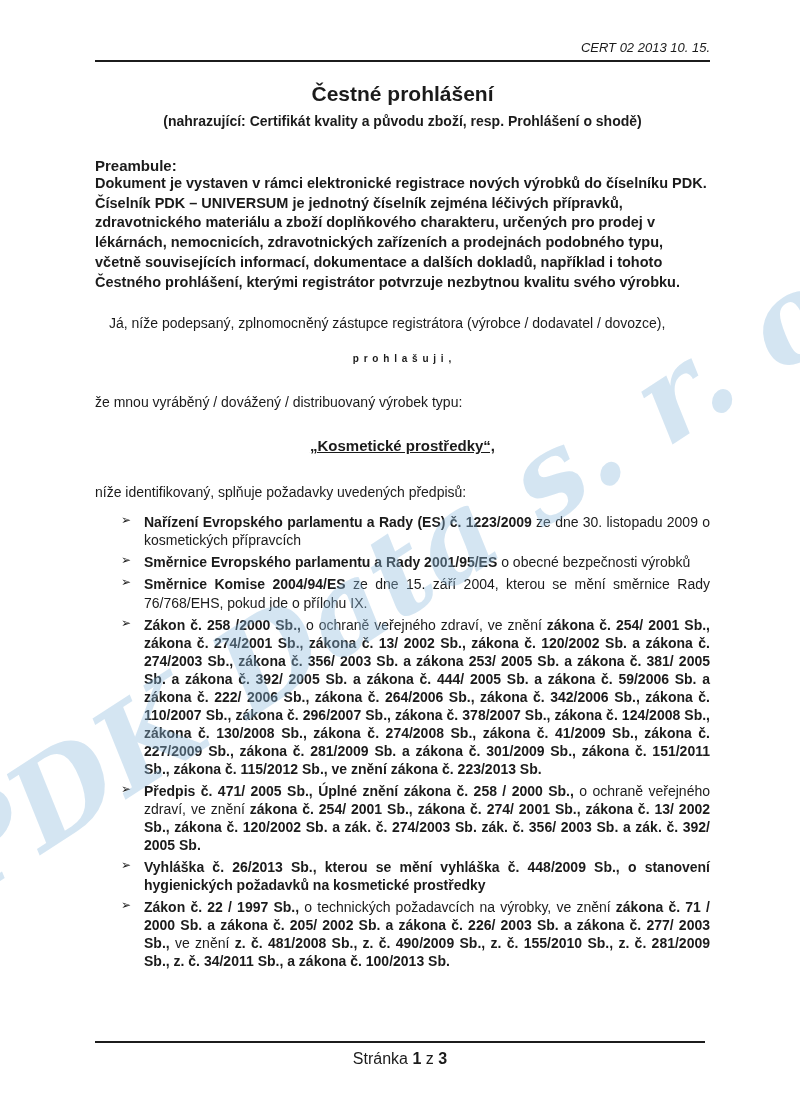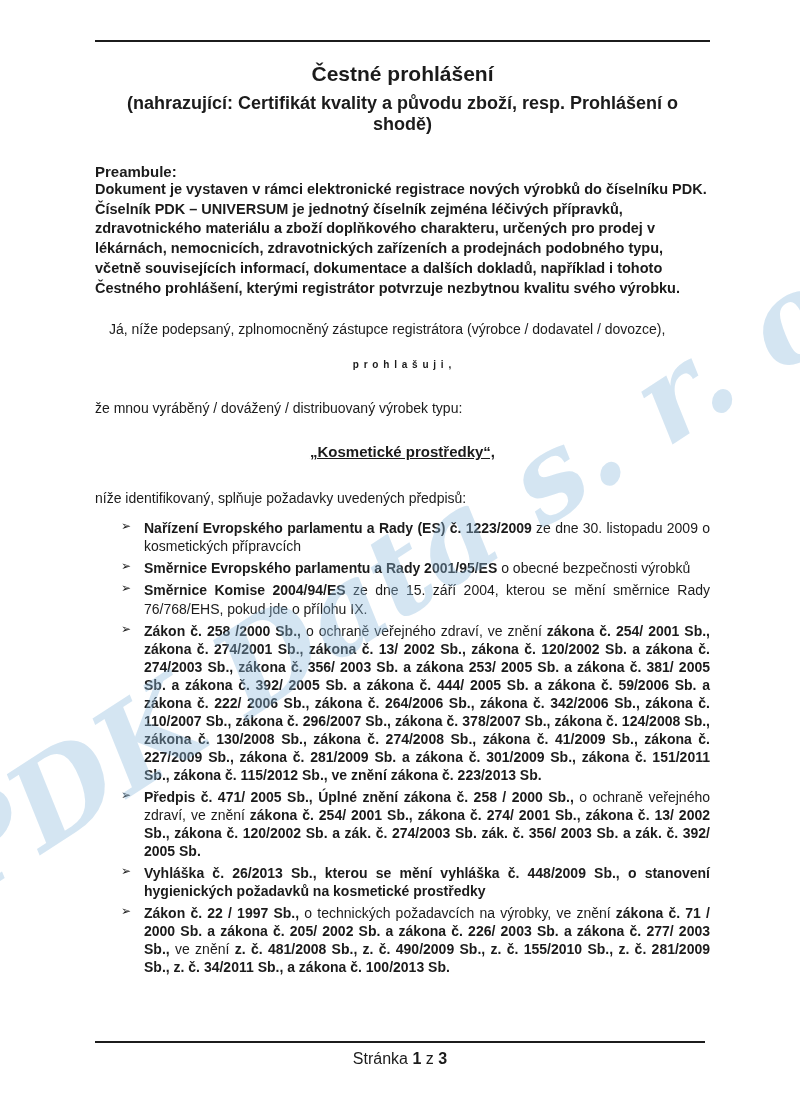--- a/index.html
+++ b/index.html
@@ -8,21 +8,21 @@
     position:relative; width:800px; height:1100px; margin:0 auto;
     background:#ffffff; color:#1b1b1b; overflow:hidden;
     font-family:"Liberation Sans","DejaVu Sans",sans-serif;
   }
   .inner { position:relative; z-index:1; padding:40px 90px 0 95px; }
 
   .doc-code { text-align:right; font-style:italic; font-size:13px; padding-bottom:5px; }
   .rule { border-bottom:2px solid #1c1c1c; }
 
   .title { text-align:center; font-weight:bold; font-size:21px; margin-top:20px; }
-  .subtitle { text-align:center; font-weight:bold; font-size:18px; margin-top:7px; }
+  .subtitle { text-align:center; font-weight:bold; font-size:14px; margin-top:7px; }
 
   .preamble-h { font-weight:bold; font-size:15px; margin-top:28px; }
   .preamble-p { font-weight:bold; font-size:14.5px; line-height:1.36; }
 
   .intro { font-size:14px; margin-top:23px; text-indent:14px; }
   .plain { font-size:14px; margin-top:30px; }
   .verb { text-align:center; font-weight:bold; font-size:10px; margin-top:22px; letter-spacing:1px; }
   .product-name { text-align:center; font-weight:bold; font-size:15px; margin-top:27px; text-decoration:underline; }
 
   ul.bullets { list-style:none; margin:13px 0 0 26px; }
@@ -47,20 +47,21 @@
 </style>
 </head>
 <body>
 
 <div class="page">
 
   <div class="watermark">PDK Data s. r. o.</div>
 
   <div class="inner">
 
+    <div class="doc-code">CERT 02 2013 10. 15.</div>
     <div class="rule"></div>
 
     <div class="title">Čestné prohlášení</div>
     <div class="subtitle">(nahrazující: Certifikát kvality a původu zboží, resp. Prohlášení o shodě)</div>
 
     <div class="preamble-h">Preambule:</div>
     <p class="preamble-p">Dokument je vystaven v rámci elektronické registrace nových výrobků do číselníku PDK. Číselník PDK – UNIVERSUM je jednotný číselník zejména léčivých přípravků, zdravotnického materiálu a zboží doplňkového charakteru, určených pro prodej v lékárnách, nemocnicích, zdravotnických zařízeních a prodejnách podobného typu, včetně souvisejících informací, dokumentace a dalších dokladů, například i tohoto Čestného prohlášení, kterými registrátor potvrzuje nezbytnou kvalitu svého výrobku.</p>
 
     <p class="intro">Já, níže podepsaný, zplnomocněný zástupce registrátora (výrobce / dodavatel / dovozce),</p>
     <div class="verb">p r o h l a š u j i ,</div>

